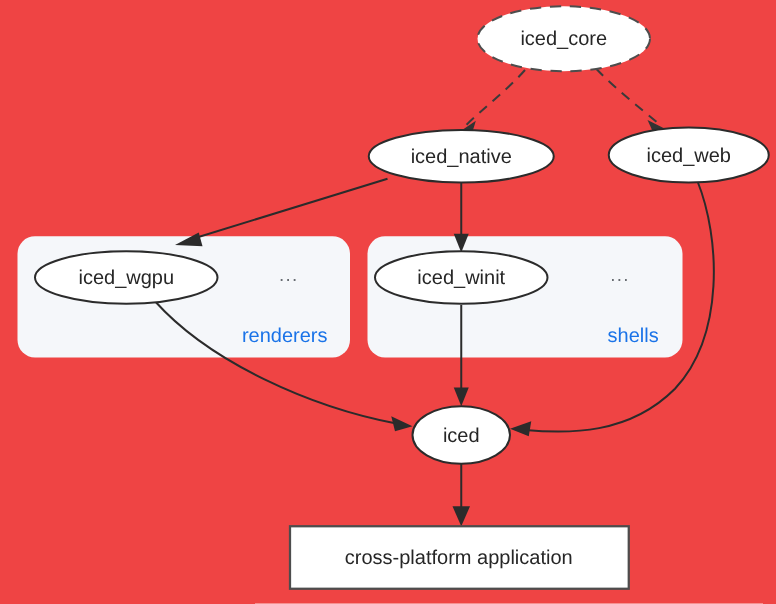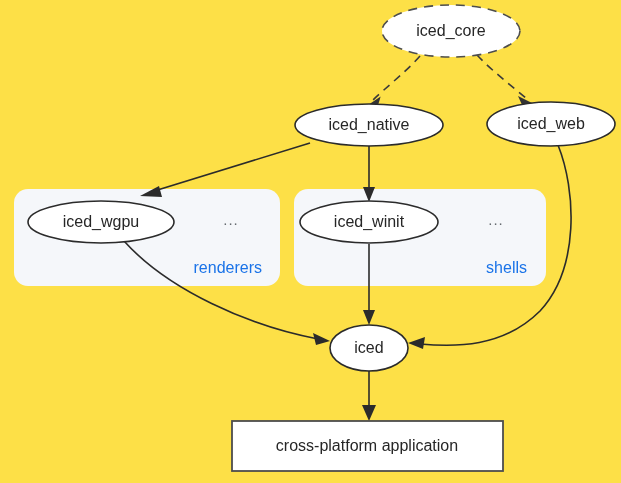--- a/index.html
+++ b/index.html
@@ -4,21 +4,21 @@
 <style>
   html, body {
     margin: 0;
     padding: 0;
     background: #ffffff;
   }
   #diagram-root {
     position: relative;
     width: 621px;
     height: 483px;
-    background: #fde047;
+    background: #ef4444;
     font-family: "Liberation Sans", sans-serif;
     overflow: hidden;
   }
   svg.graph {
     display: block;
     width: 621px;
     height: 483px;
   }
   .cluster-bg {
     fill: #f5f7fa;

